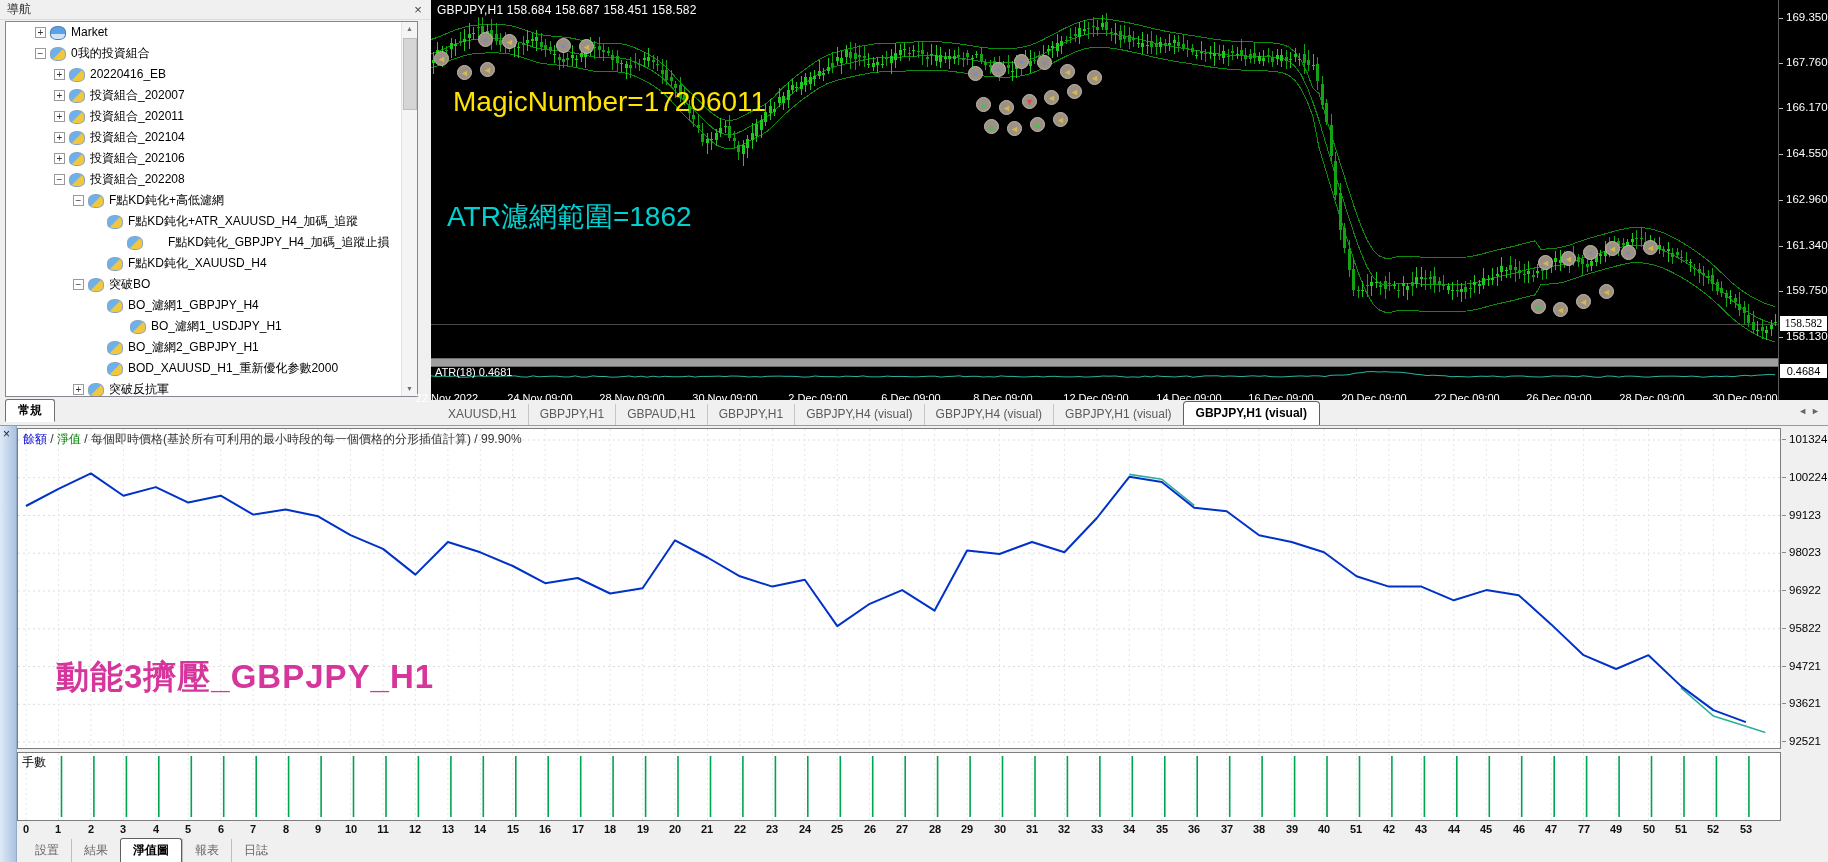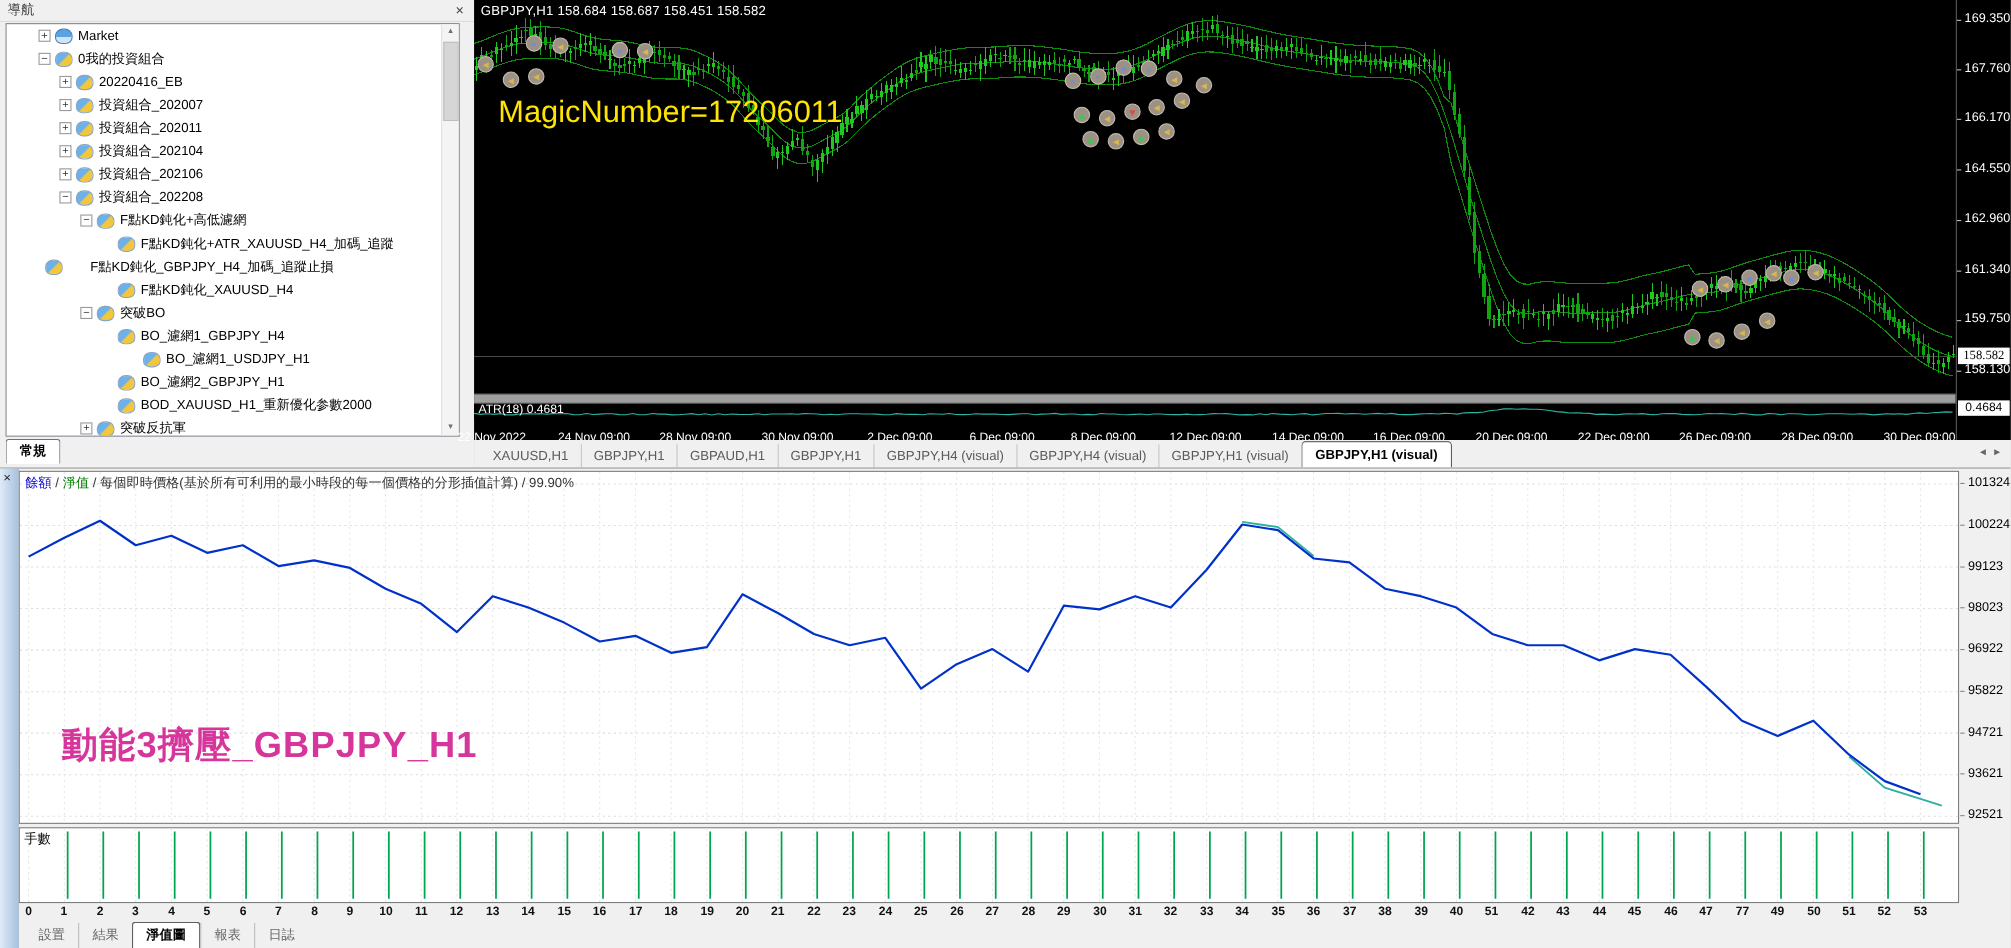--- a/index.html
+++ b/index.html
@@ -133,21 +133,21 @@
         <div class="trow" style="padding-left: 67px;">
           <span class="tg">−</span>
           <span class="ico ea"></span>
           <span class="tlabel">F點KD鈍化+高低濾網</span>
         </div>
         <div class="trow" style="padding-left: 86px;">
           <span class="tg sp"></span>
           <span class="ico ea"></span>
           <span class="tlabel">F點KD鈍化+ATR_XAUUSD_H4_加碼_追蹤</span>
         </div>
-        <div class="trow" style=" gap: 20px;">
+        <div class="trow" style="padding-left: 86px; gap: 20px;">
           <span class="tg sp"></span>
           <span class="ico ea"></span>
           <span class="tlabel">F點KD鈍化_GBPJPY_H4_加碼_追蹤止損</span>
         </div>
         <div class="trow" style="padding-left: 86px;">
           <span class="tg sp"></span>
           <span class="ico ea"></span>
           <span class="tlabel">F點KD鈍化_XAUUSD_H4</span>
         </div>
         <div class="trow" style="padding-left: 67px;">
@@ -828,20 +828,21 @@
         <span class="marker" style="left:1174px;top:241px;color:#d9b74a">◄</span>
         <span class="marker" style="left:1100px;top:299px;color:#3ec553">▲</span>
         <span class="marker" style="left:1122px;top:302px;color:#d9b74a">◄</span>
         <span class="marker" style="left:1145px;top:294px;color:#d9b74a">◄</span>
         <span class="marker" style="left:1168px;top:284px;color:#d9b74a">◄</span>
         <span class="marker" style="left:1190px;top:245px;color:#5b85ff">«</span>
         <span class="marker" style="left:1212px;top:240px;color:#d9b74a">◄</span>
       </div>
     <div class="chart-title">GBPJPY,H1 158.684 158.687 158.451 158.582</div>
     <div class="magic">MagicNumber=17206011</div>
+    <div class="atrtext">ATR濾網範圍=1862</div>
     <div class="pane-divider"></div>
     <div class="atrpane">
       <span class="atr-label">ATR(18) 0.4681</span>
       <div id="atrHolder"><svg width="1347" height="14">
             <polyline points="0,8.8 6,9.7 12,9.1 18,9.7 24,9.0 30,10.2 36,10.2 42,9.4 48,9.0 54,9.4 60,9.0 66,9.6 72,9.0 78,9.1 84,8.9 90,9.9 96,10.1 102,8.9 108,9.8 114,9.5 120,9.2 126,9.2 132,9.9 138,10.0 144,8.9 150,10.1 156,10.1 162,8.9 168,9.5 174,9.5 180,10.2 186,10.1 192,9.6 198,9.0 204,10.0 210,9.2 216,10.2 222,9.2 228,10.0 234,9.3 240,9.7 246,9.8 252,9.7 258,9.1 264,10.1 270,9.4 276,9.4 282,9.3 288,9.1 294,9.6 300,9.0 306,9.1 312,9.4 318,10.0 324,9.6 330,10.0 336,9.3 342,9.2 348,9.1 354,9.3 360,9.3 366,9.5 372,10.1 378,10.0 384,9.0 390,9.5 396,9.7 402,9.6 408,10.0 414,9.2 420,9.3 426,9.6 432,8.9 438,9.8 444,9.9 450,9.8 456,9.1 462,9.5 468,9.4 474,9.5 480,9.8 486,9.9 492,9.5 498,9.2 504,9.2 510,10.1 516,9.5 522,9.3 528,8.8 534,9.7 540,9.3 546,9.3 552,10.0 558,9.7 564,10.0 570,8.9 576,9.4 582,9.4 588,9.8 594,10.0 600,9.7 606,9.3 612,10.0 618,9.4 624,9.3 630,9.8 636,9.9 642,9.9 648,9.5 654,10.1 660,9.9 666,9.6 672,9.0 678,9.2 684,9.0 690,9.6 696,10.2 702,9.9 708,10.2 714,9.1 720,10.0 726,8.9 732,9.5 738,9.7 744,10.0 750,9.4 756,9.0 762,10.2 768,9.6 774,8.9 780,8.9 786,8.8 792,9.4 798,9.0 804,9.2 810,9.6 816,9.2 822,8.8 828,9.3 834,8.8 840,9.7 846,9.9 852,9.9 858,9.5 864,9.2 870,8.9 876,9.3 882,8.8 888,8.9 894,9.5 900,8.3 906,8.1 912,8.1 918,7.6 924,6.2 930,5.7 936,4.7 942,4.6 948,5.0 954,4.7 960,5.1 966,5.1 972,5.5 978,6.2 984,7.2 990,7.7 996,8.5 1002,8.2 1008,8.6 1014,8.8 1020,9.7 1026,9.5 1032,9.7 1038,10.0 1044,9.5 1050,9.2 1056,9.4 1062,9.0 1068,9.7 1074,10.0 1080,9.1 1086,9.0 1092,9.0 1098,9.7 1104,9.9 1110,10.0 1116,9.6 1122,8.9 1128,9.1 1134,9.0 1140,9.3 1146,9.8 1152,8.8 1158,9.4 1164,10.2 1170,10.2 1176,9.0 1182,9.2 1188,10.1 1194,9.2 1200,9.1 1206,9.4 1212,10.0 1218,10.1 1224,9.6 1230,9.2 1236,9.2 1242,9.1 1248,9.3 1254,9.6 1260,9.1 1266,9.5 1272,10.2 1278,9.7 1284,9.2 1290,9.5 1296,9.2 1302,9.7 1308,8.9 1314,8.3 1320,8.9 1326,8.2 1332,7.9 1338,7.4 1344,7.7 " fill="none" stroke="#2bb3a3" stroke-width="1"></polyline>
           </svg></div>
     </div>
     <div class="price-axis" id="priceAxis">
       <span class="pa-cur" id="curBox" style="top: 316px; font-family: Liberation Serif, serif;">158.582</span>
       <span class="pa-atr">0.4684</span>

